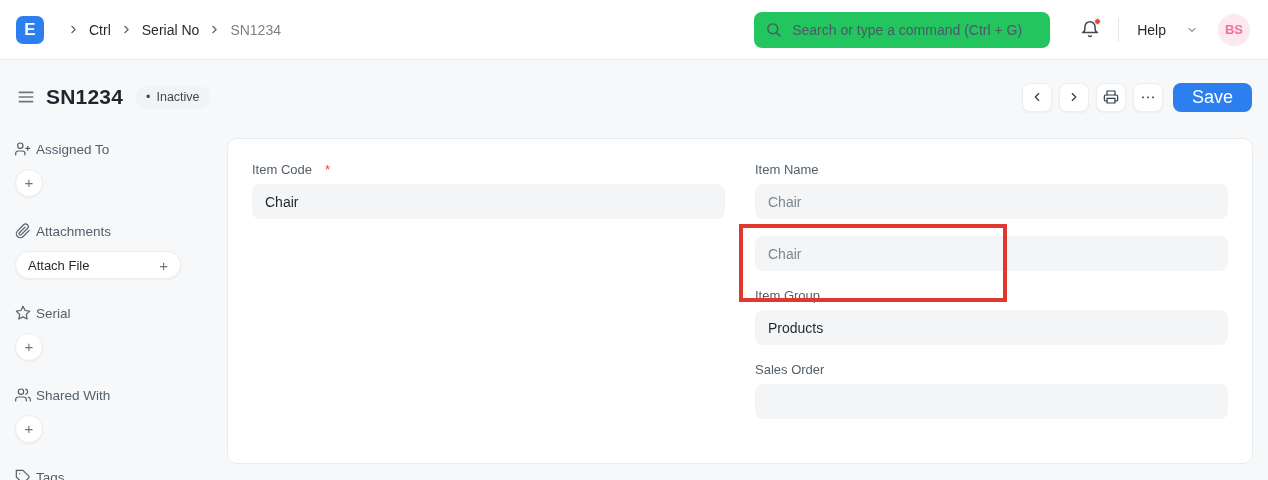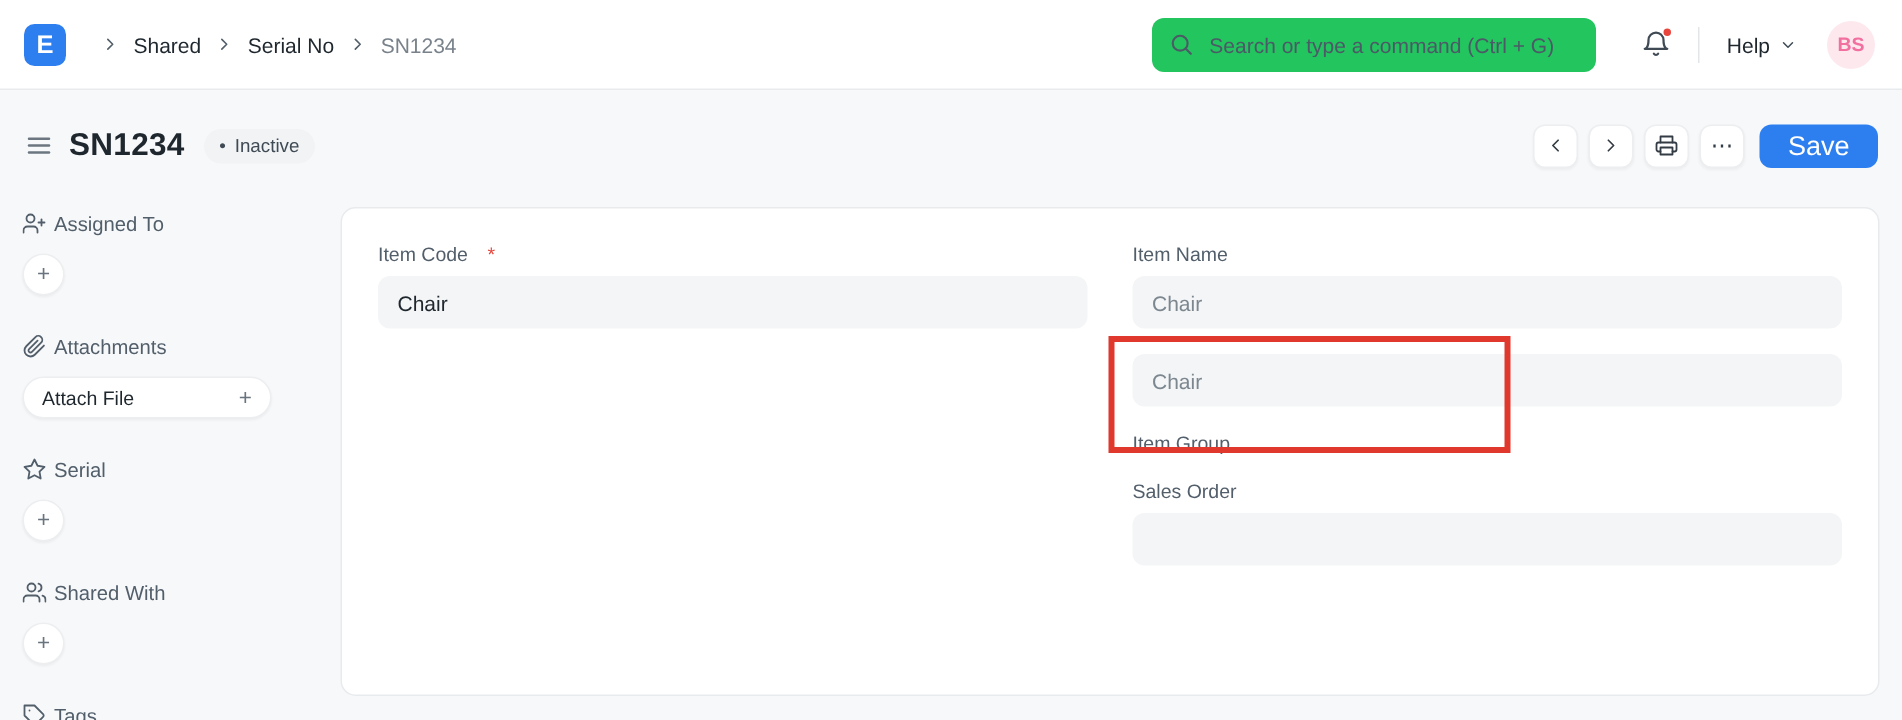--- a/index.html
+++ b/index.html
@@ -37,21 +37,21 @@
     font-size:14px; margin-left:8px; color:#414d58;
     font-family:"Liberation Sans", sans-serif;
   }
   .searchbox input::placeholder { color:#4c5a67; opacity:1; }
   .bell-wrap { position:relative; margin-left:30px; cursor:pointer; }
   .bell-dot {
     position:absolute; top:-2px; right:-1px; width:7px; height:7px;
     border-radius:50%; background:#e8453c; border:1px solid #fff;
   }
   .vdivider { width:1px; height:24px; background:#e3e6e9; margin:0 18px; }
-  .help { display:flex; align-items:center; gap:6px; font-size:14px; color:#1f272e; cursor:pointer; }
+  .help { display:flex; align-items:center; gap:20px; font-size:14px; color:#1f272e; cursor:pointer; }
   .avatar {
     width:32px; height:32px; border-radius:50%; margin-left:20px;
     background:#fde8ee; color:#f170a0; font-size:13px; font-weight:600;
     display:flex; align-items:center; justify-content:center; cursor:pointer;
   }
 
   
   .page-head {
     position:absolute; top:61px; left:0; width:1268px; height:72px;
     display:flex; align-items:center; padding:0 16px;
@@ -127,21 +127,21 @@
 
 <nav class="navbar">
   <div class="logo">E</div>
 
   <div class="breadcrumb">
     <span class="crumb-sep">
       <svg width="13" height="13" viewBox="0 0 24 24" fill="none" stroke="#525f6b" stroke-width="2" stroke-linecap="round" stroke-linejoin="round">
           <path d="M9 18l6-6-6-6"></path>
         </svg>
     </span>
-    <a class="crumb">Shared</a>
+    <a class="crumb">Ctrl</a>
     <span class="crumb-sep">
       <svg width="13" height="13" viewBox="0 0 24 24" fill="none" stroke="#525f6b" stroke-width="2" stroke-linecap="round" stroke-linejoin="round">
           <path d="M9 18l6-6-6-6"></path>
         </svg>
     </span>
     <a class="crumb">Serial No</a>
     <span class="crumb-sep">
       <svg width="13" height="13" viewBox="0 0 24 24" fill="none" stroke="#525f6b" stroke-width="2" stroke-linecap="round" stroke-linejoin="round">
           <path d="M9 18l6-6-6-6"></path>
         </svg>
@@ -318,20 +318,21 @@
       <div class="flabel">Item Name</div>
       <input class="finput muted" value="Chair" style="">
     </div>
 
     <div class="field">
       <input class="finput muted" value="Chair" style="">
     </div>
 
     <div class="field">
       <div class="flabel">Item Group</div>
+      <input class="finput" value="Products" style="">
     </div>
 
     <div class="field">
       <div class="flabel">Sales Order</div>
       <input class="finput" value="" style="">
     </div>
   </div>
 </main>
 
 <div class="annotation-rect"></div>

